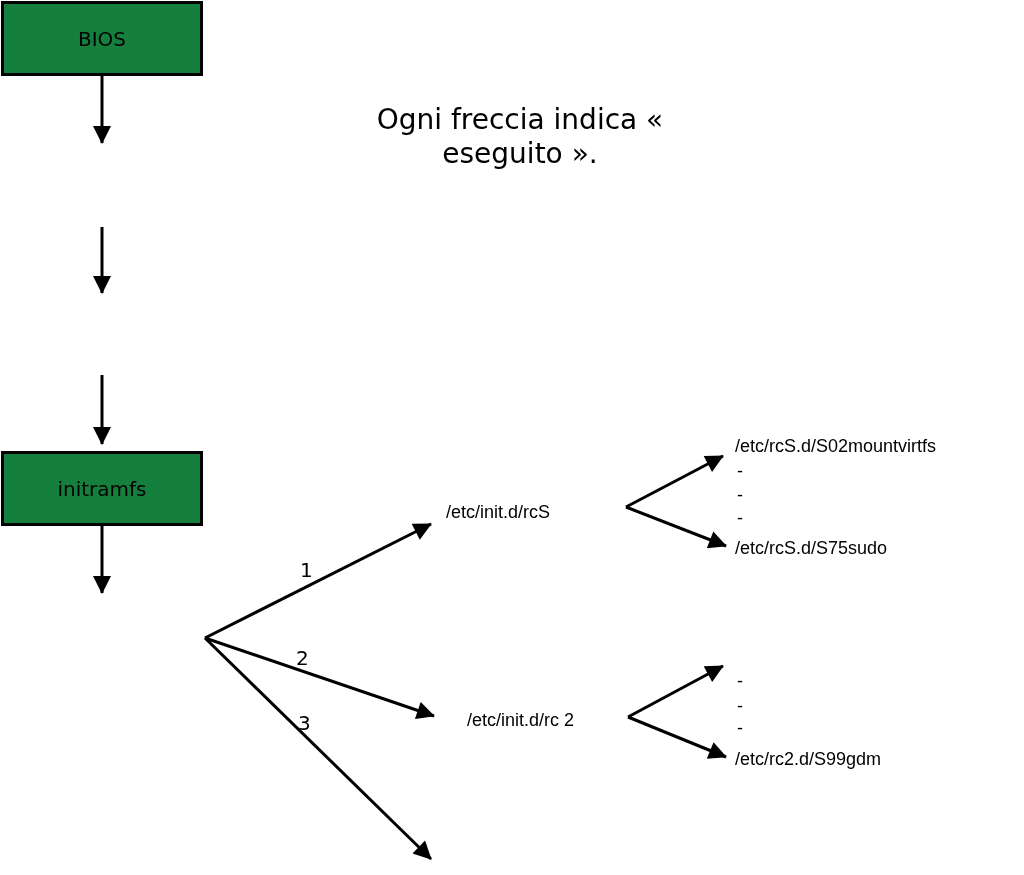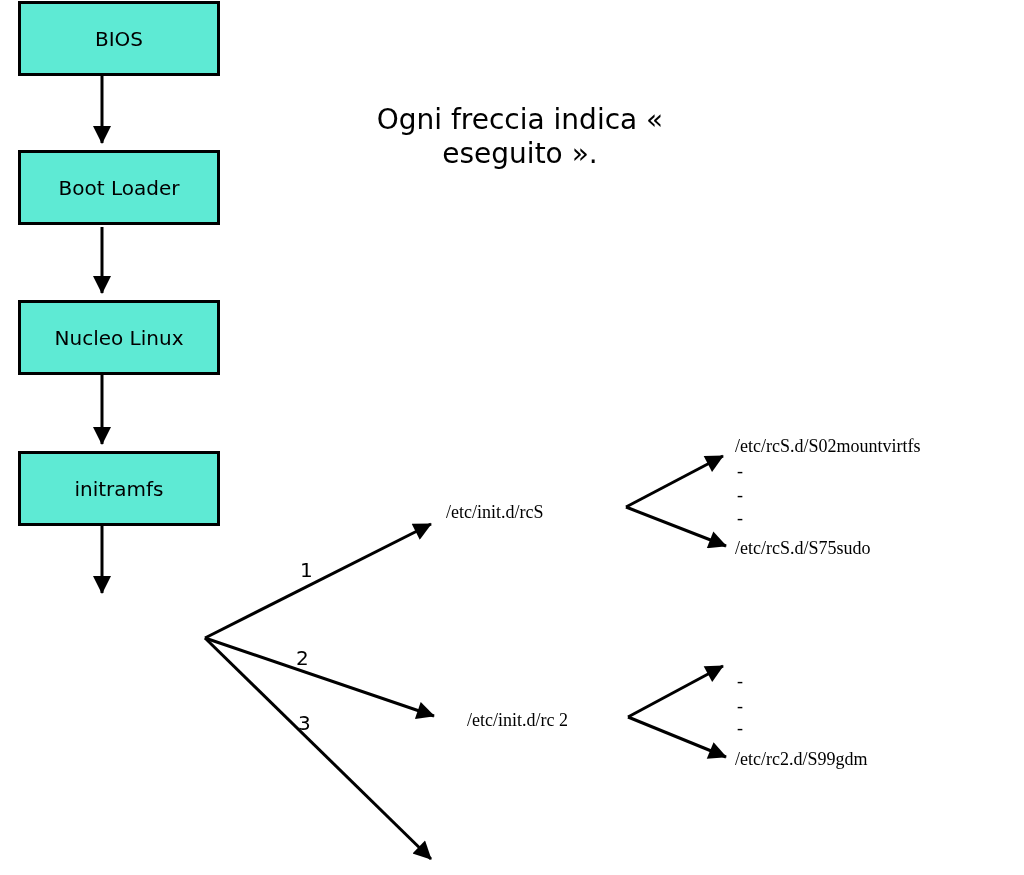--- a/index.html
+++ b/index.html
@@ -2,40 +2,40 @@
 <html><head>
 <meta charset="utf-8">
 <style>
   html,body { margin:0; padding:0; background:#ffffff; }
   .stage {
     position:relative; width:1024px; height:875px; background:#ffffff;
     font-family:"DejaVu Sans", sans-serif; color:#000000; overflow:hidden;
   }
   .layer { position:absolute; left:0; top:0; width:1024px; height:875px; }
   .box {
-    position:absolute; left:18px; width:202px; height:75px;
-    box-sizing:border-box; border:3px solid #000000; background:#5eead4;
+    position:absolute; left:1px; width:202px; height:75px;
+    box-sizing:border-box; border:3px solid #000000; background:#15803d;
     display:flex; align-items:center; justify-content:center;
     font-size:20px; line-height:1;
   }
   .box-bios       { top:1px; }
   .box-bootloader { top:150px; }
   .box-nucleo     { top:300px; }
   .box-initramfs  { top:451px; }
   .box-init       { top:600px; }
   .note {
     position:absolute; left:340px; top:103px; width:360px;
     text-align:center; font-size:28px; line-height:1.2;
   }
   .num { position:absolute; font-size:20px; line-height:1; }
   .num-1 { left:300px; top:560px; }
   .num-2 { left:296px; top:648px; }
   .num-3 { left:298px; top:713px; }
   .mono {
-    position:absolute; font-family:Liberation Serif, serif;
+    position:absolute; font-family:Liberation Sans, sans-serif;
     font-size:18px; line-height:20px; white-space:pre;
   }
   .lbl-rcs    { left:446px; top:502px; }
   .lbl-rc2    { left:443px; top:710px;margin-left:24px; }
   .lbl-getty  { left:448px; top:880px; }
   .c1-0 { left:735px; top:436px; }
   .c1-1 { left:737px; top:461px; }
   .c1-2 { left:737px; top:485px; }
   .c1-3 { left:737px; top:508px; }
   .c1-4 { left:735px; top:538px; }
@@ -68,26 +68,20 @@
     <line x1="626" y1="507" x2="726" y2="546" marker-end="url(#ah)"></line>
     <line x1="628" y1="717" x2="723" y2="666" marker-end="url(#ah)"></line>
     <line x1="628" y1="717" x2="726" y2="757" marker-end="url(#ah)"></line>
   </svg>
 
   <div class="note">Ogni freccia indica « eseguito ».</div>
 
   <div class="box box-bios">
     <span>BIOS</span>
   </div>
-  <div class="box box-bootloader">
-    <span>Boot Loader</span>
-  </div>
-  <div class="box box-nucleo">
-    <span>Nucleo Linux</span>
-  </div>
   <div class="box box-initramfs">
     <span>initramfs</span>
   </div>
 
   <div class="num num-1">1</div>
   <div class="num num-2">2</div>
   <div class="num num-3">3</div>
 
   <div class="mono lbl-rcs">/etc/init.d/rcS</div>
   <div class="mono lbl-rc2">/etc/init.d/rc 2</div>

